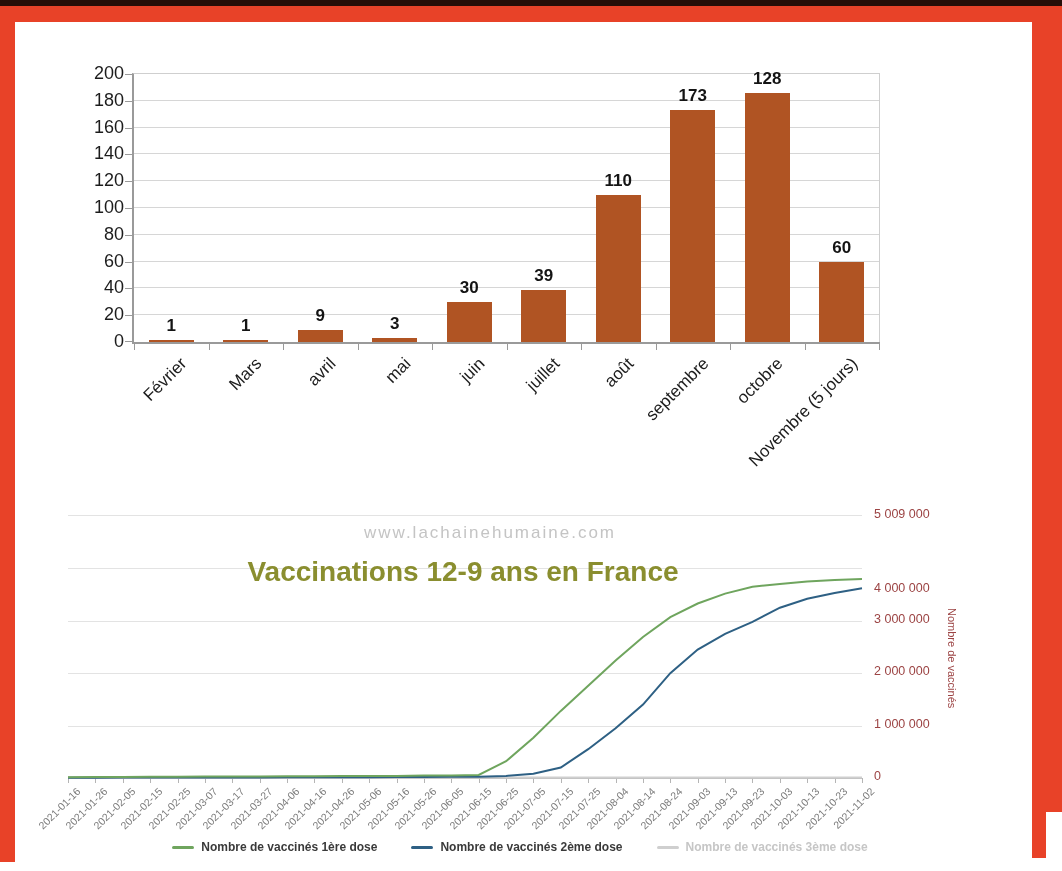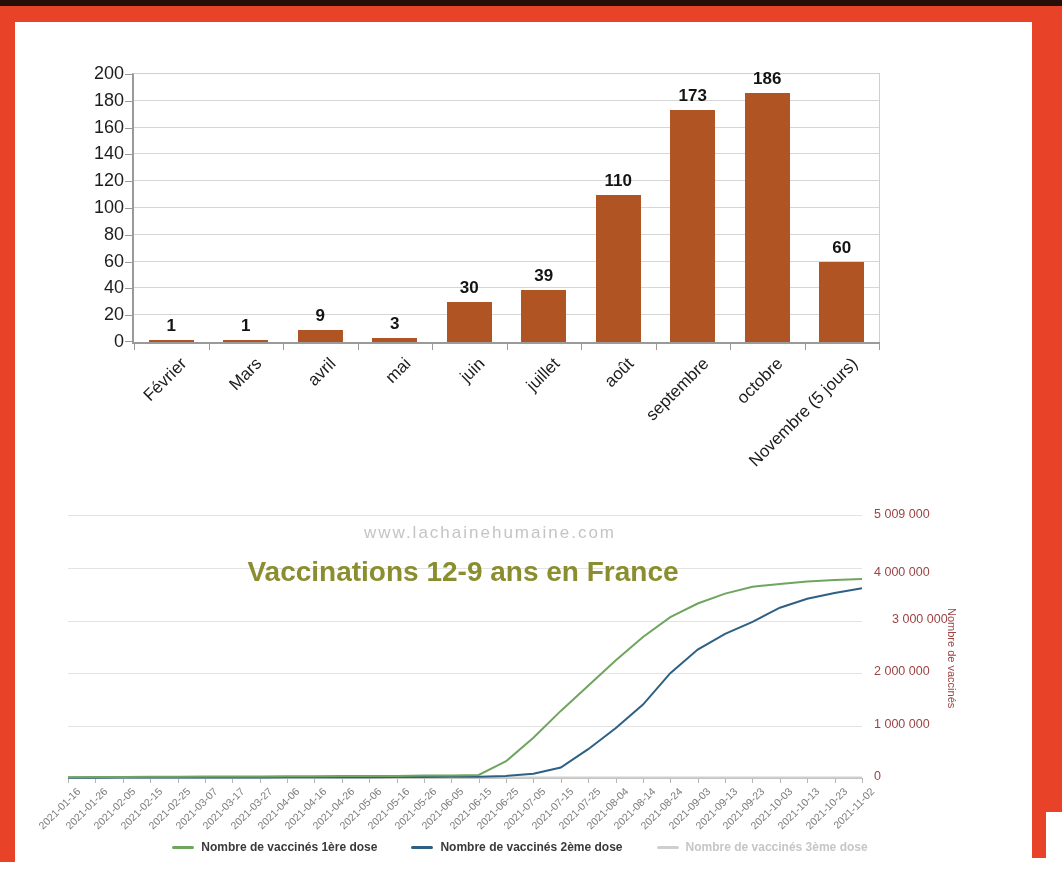--- a/index.html
+++ b/index.html
@@ -116,21 +116,21 @@
       <div class="bc-val" style="left: 228.75px; bottom: 8.02px;">3</div>
       <div class="bc-bar" style="left: 312.75px; bottom: 0px; width: 45px; height: 40.2px; background: rgb(176, 84, 35);"></div>
       <div class="bc-val" style="left: 303.25px; bottom: 44.2px;">30</div>
       <div class="bc-bar" style="left: 387.25px; bottom: 0px; width: 45px; height: 52.26px; background: rgb(176, 84, 35);"></div>
       <div class="bc-val" style="left: 377.75px; bottom: 56.26px;">39</div>
       <div class="bc-bar" style="left: 461.75px; bottom: 0px; width: 45px; height: 147.4px; background: rgb(176, 84, 35);"></div>
       <div class="bc-val" style="left: 452.25px; bottom: 151.4px;">110</div>
       <div class="bc-bar" style="left: 536.25px; bottom: 0px; width: 45px; height: 231.82px; background: rgb(176, 84, 35);"></div>
       <div class="bc-val" style="left: 526.75px; bottom: 235.82px;">173</div>
       <div class="bc-bar" style="left: 610.75px; bottom: 0px; width: 45px; height: 249.24px; background: rgb(176, 84, 35);"></div>
-      <div class="bc-val" style="left: 601.25px; bottom: 253.24px;">186</div>
+      <div class="bc-val" style="left: 601.25px; bottom: 253.24px;">128</div>
       <div class="bc-bar" style="left: 685.25px; bottom: 0px; width: 45px; height: 80.4px; background: rgb(176, 84, 35);"></div>
       <div class="bc-val" style="left: 675.75px; bottom: 84.4px;">60</div>
     </div>
   <div class="abs bc-xlabels" id="bcXLabels">
       <div class="bc-xlabel" style="left: -134.75px; top: 2px;">Février</div>
       <div class="bc-xlabel" style="left: -60.25px; top: 2px;">Mars</div>
       <div class="bc-xlabel" style="left: 14.25px; top: 2px;">avril</div>
       <div class="bc-xlabel" style="left: 88.75px; top: 2px;">mai</div>
       <div class="bc-xlabel" style="left: 163.25px; top: 2px;">juin</div>
       <div class="bc-xlabel" style="left: 237.75px; top: 2px;">juillet</div>
@@ -178,22 +178,22 @@
       <div class="lc-xtick" style="left: 794px;"></div>
       <svg class="lc-svg" width="794" height="262" viewBox="0 0 794 262">
         <polyline points="0.0,261.5 27.4,261.5 54.8,261.5 82.1,261.5 109.5,261.5 136.9,261.5 164.3,261.5 191.7,261.5 219.0,261.5 246.4,261.5 273.8,261.5 301.2,261.5 328.6,261.5 355.9,261.5 383.3,261.5 410.7,261.5 438.1,261.5 465.4,261.5 492.8,261.5 520.2,261.5 547.6,261.5 575.0,261.5 602.3,261.5 629.7,261.5 657.1,261.5 684.5,261.5 711.9,261.5 739.2,261.5 766.6,261.5 794.0,261.5" fill="none" stroke="#cfcfcf" stroke-width="2"></polyline>
         <polyline points="0.0,261.7 27.4,261.7 54.8,261.6 82.1,261.6 109.5,261.5 136.9,261.5 164.3,261.4 191.7,261.4 219.0,261.3 246.4,261.3 273.8,261.2 301.2,261.2 328.6,261.1 355.9,261.0 383.3,260.8 410.7,260.7 438.1,259.9 465.4,257.8 492.8,251.5 520.2,233.2 547.6,212.2 575.0,188.6 602.3,157.2 629.7,133.6 657.1,117.9 684.5,105.8 711.9,91.7 739.2,82.8 766.6,77.0 794.0,72.3" fill="none" stroke="#2e6084" stroke-width="2"></polyline>
         <polyline points="0.0,261.2 27.4,261.1 54.8,261.0 82.1,260.8 109.5,260.7 136.9,260.6 164.3,260.5 191.7,260.4 219.0,260.3 246.4,260.2 273.8,260.1 301.2,260.0 328.6,259.9 355.9,259.6 383.3,259.4 410.7,258.9 438.1,245.2 465.4,221.7 492.8,194.9 520.2,169.8 547.6,144.6 575.0,121.0 602.3,101.1 629.7,87.5 657.1,77.6 684.5,70.7 711.9,68.1 739.2,65.5 766.6,63.9 794.0,62.9" fill="none" stroke="#6fa55e" stroke-width="2"></polyline>
       </svg>
     </div>
   <div class="abs lc-title">Vaccinations 12-9 ans en France</div>
   <div id="lcYLabels">
       <div class="abs lc-ylabel" style="top: 507px;">5 009 000</div>
-      <div class="abs lc-ylabel" style="top: 565px;">4 000 000</div>
-      <div class="abs lc-ylabel" style="top: 611.8px; margin-left: 18px;">3 000 000</div>
+      <div class="abs lc-ylabel" style="top: 581px;">4 000 000</div>
+      <div class="abs lc-ylabel" style="top: 611.8px;">3 000 000</div>
       <div class="abs lc-ylabel" style="top: 664.2px;">2 000 000</div>
       <div class="abs lc-ylabel" style="top: 716.6px;">1 000 000</div>
       <div class="abs lc-ylabel" style="top: 769px;">0</div>
     </div>
   <div class="abs lc-ytitle">Nombre de vaccinés</div>
   <div class="abs lc-xlabels" id="lcXLabels">
       <div class="lc-xlabel" style="left: -114px; top: 2px;">2021-01-16</div>
       <div class="lc-xlabel" style="left: -86.6207px; top: 2px;">2021-01-26</div>
       <div class="lc-xlabel" style="left: -59.2414px; top: 2px;">2021-02-05</div>
       <div class="lc-xlabel" style="left: -31.8621px; top: 2px;">2021-02-15</div>

